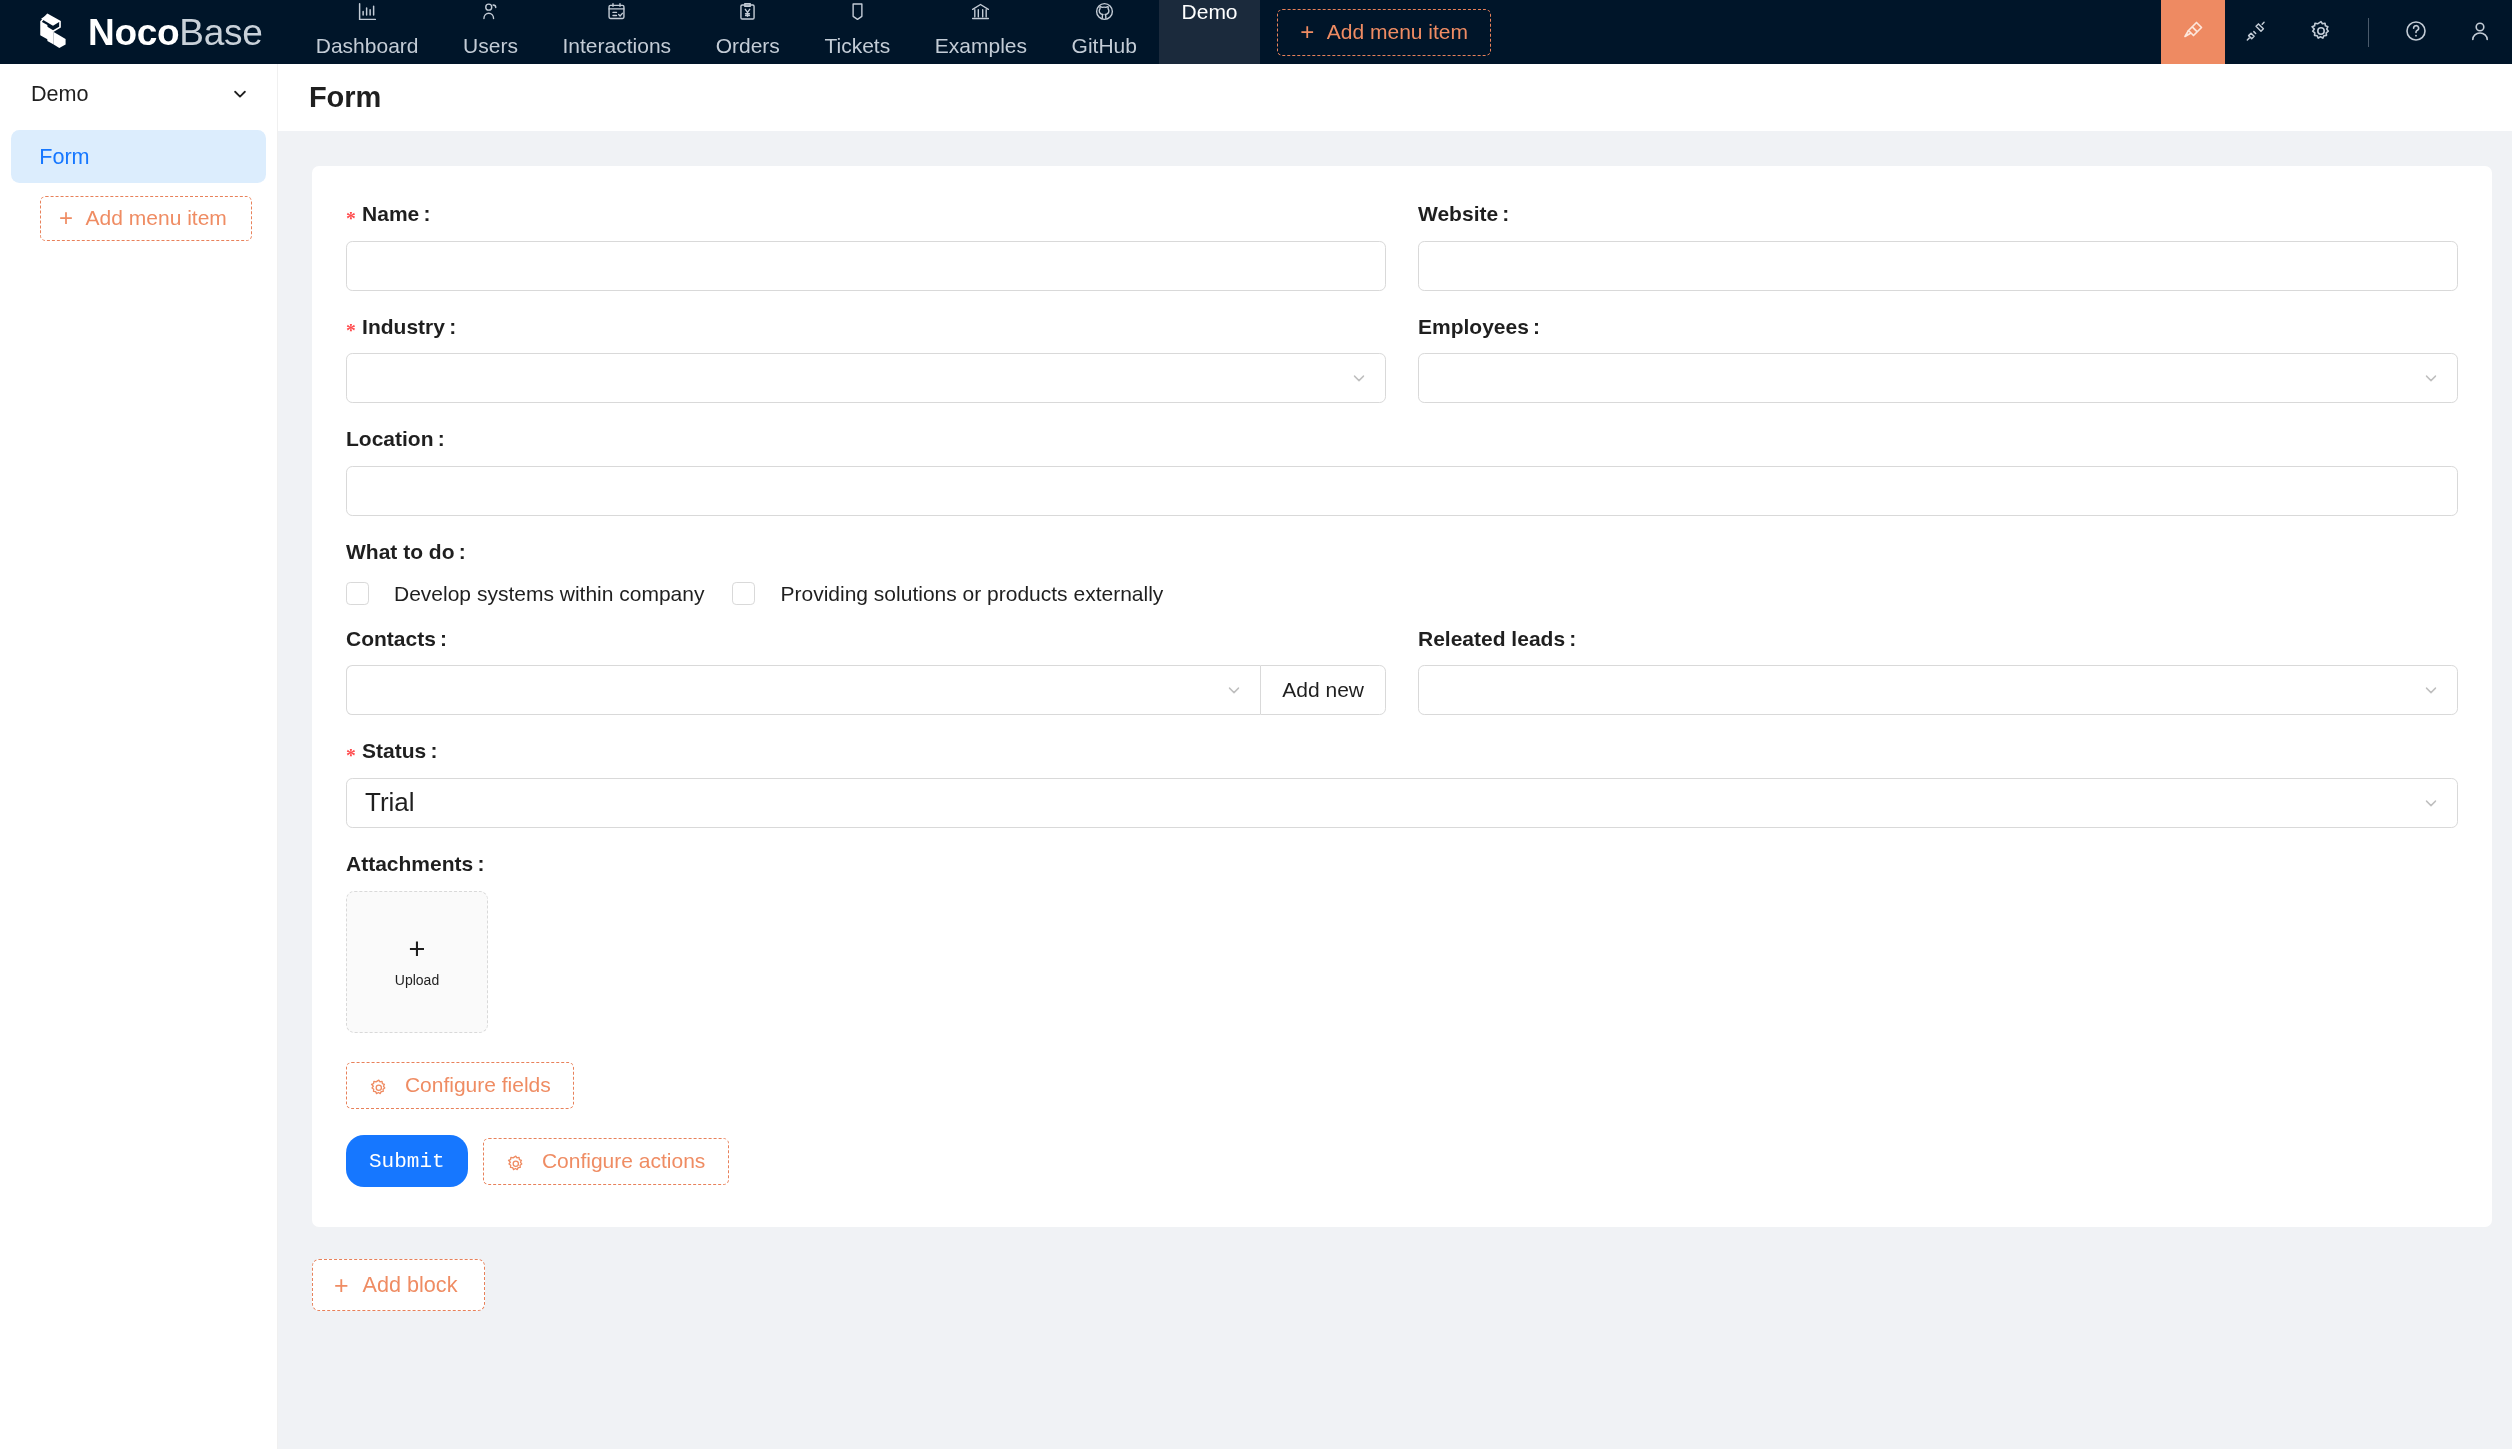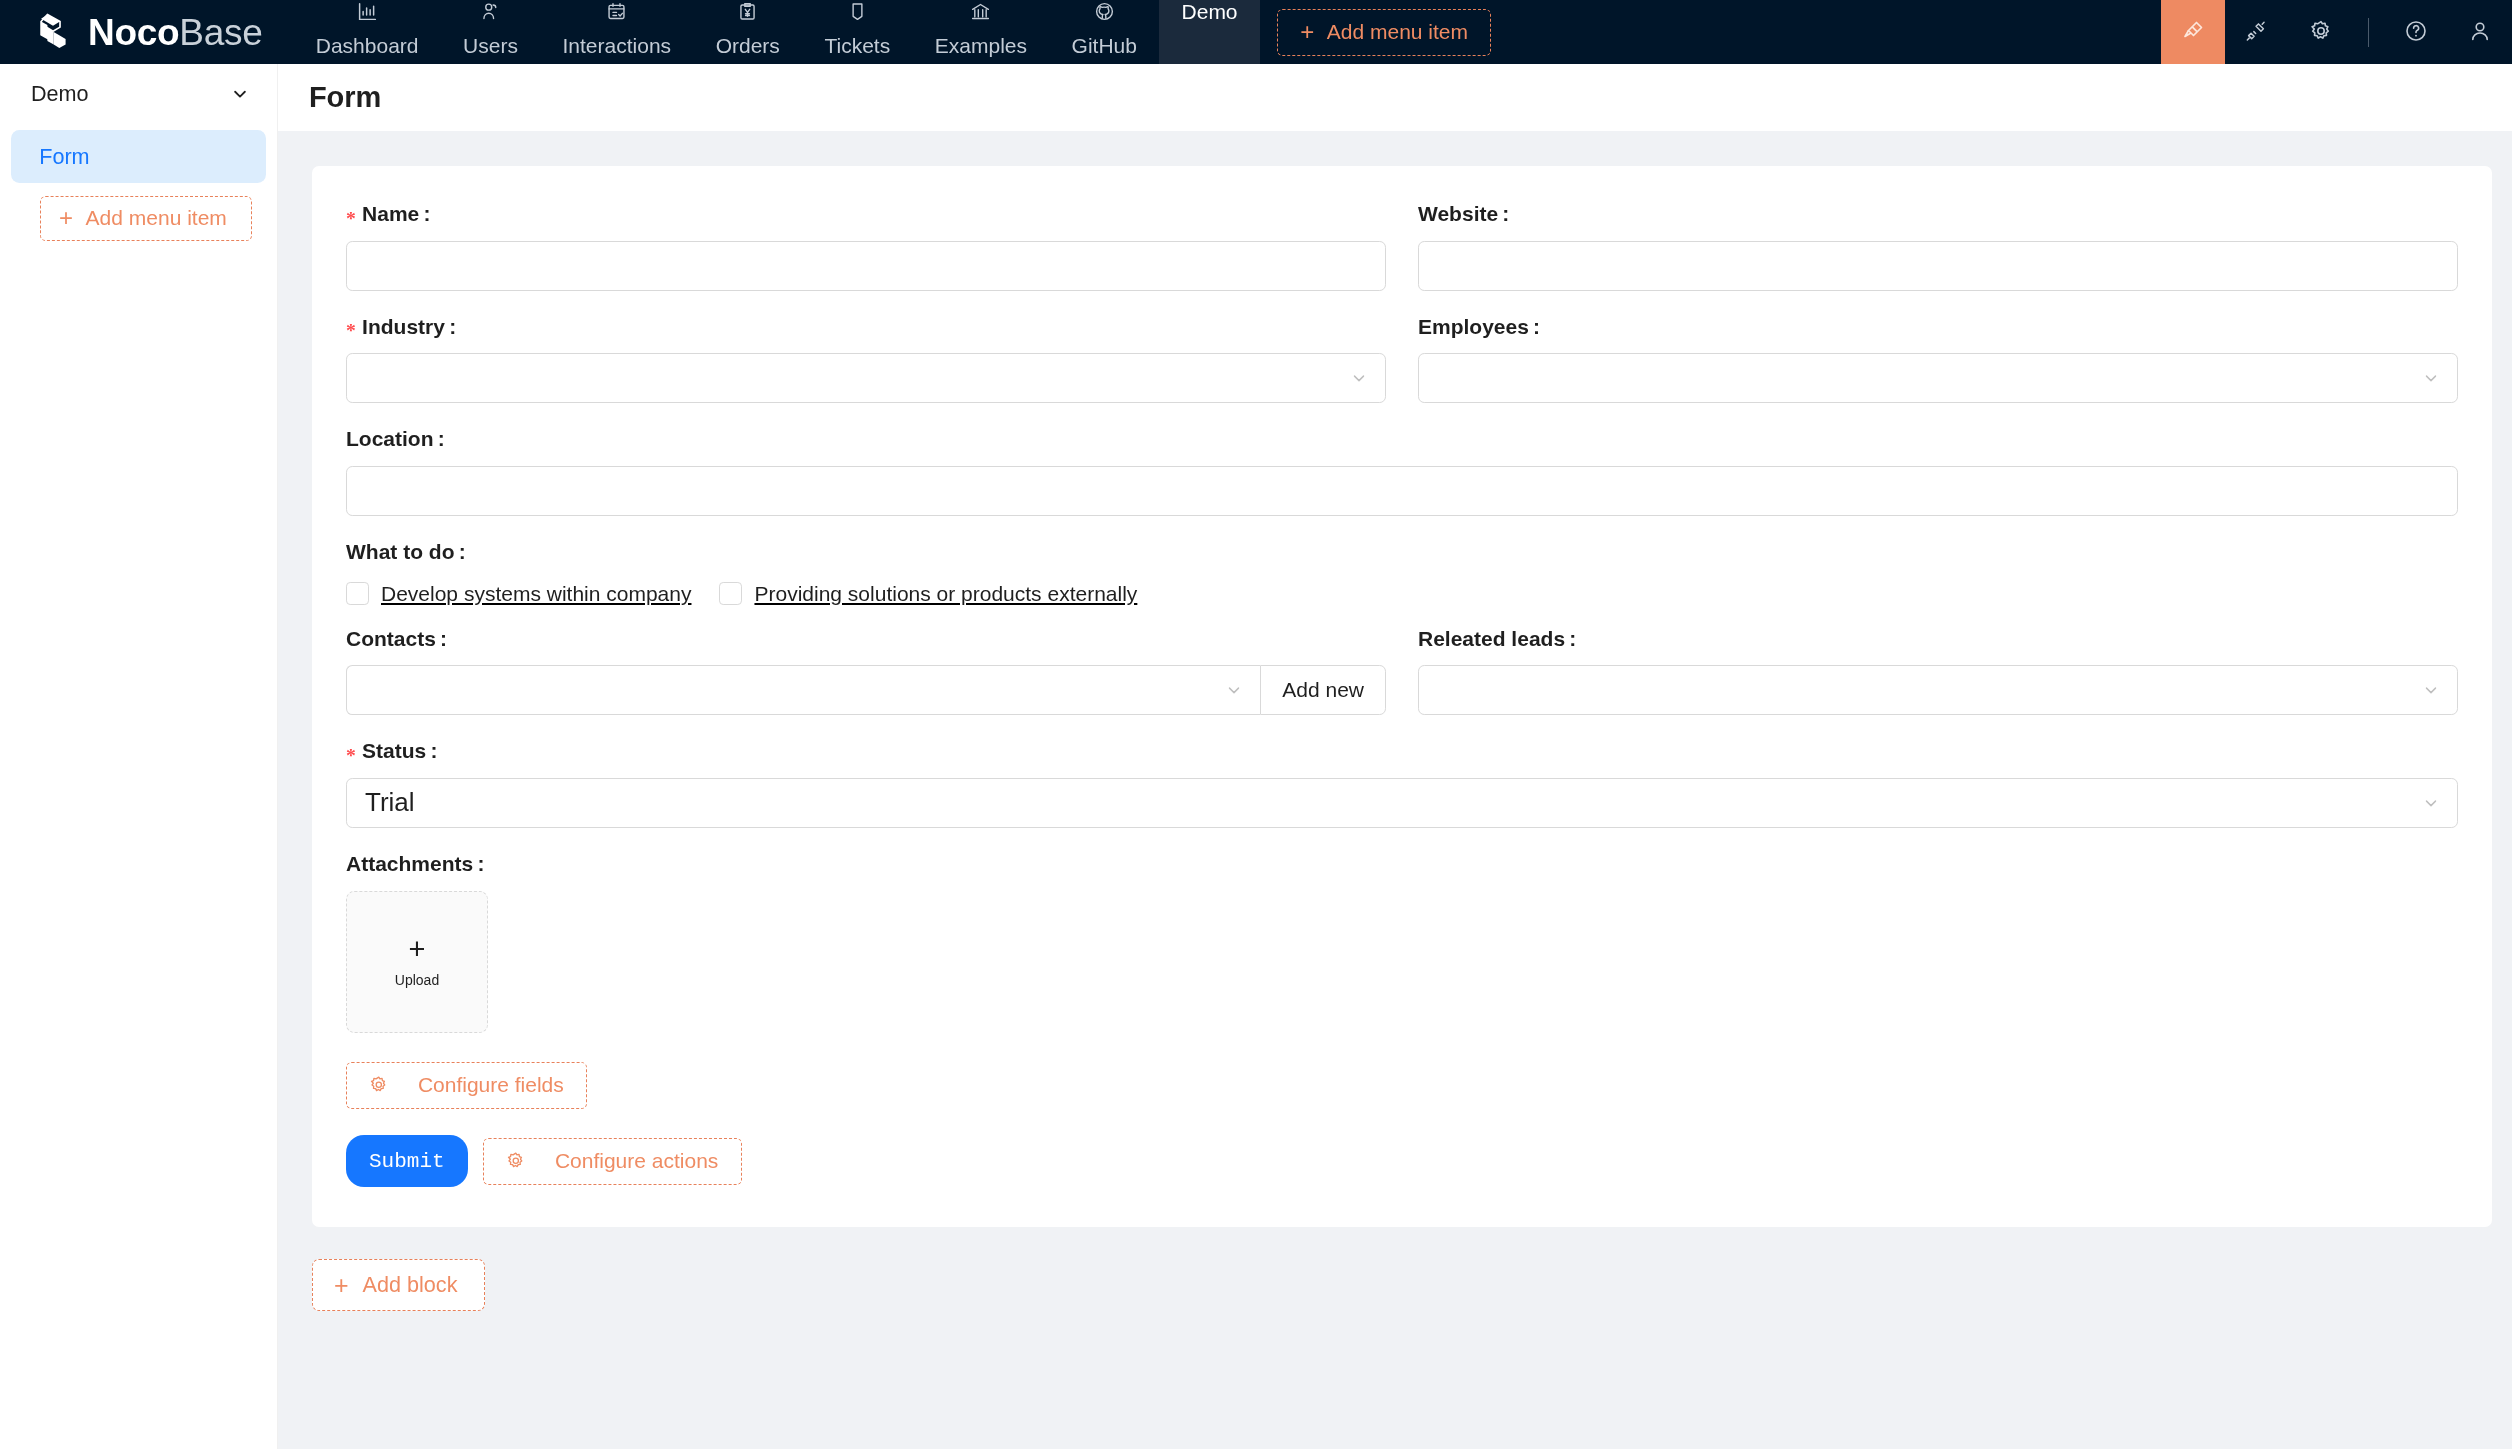--- a/index.html
+++ b/index.html
@@ -219,21 +219,21 @@
     justify-content: space-between;
     padding: 0 17px 0 18px;
     font-size: 26px;
     color: #1f1f1f;
     cursor: pointer;
   }
   .select .selval { color: #1f1f1f; }
   .select .caret { color: #bfbfbf; display: flex; }
 
   .checkrow { display: flex; align-items: center; gap: 0; padding-top: 2.8px; }
-  .checkitem { display: flex; align-items: center; gap: 12px; margin-right: 28px; cursor: pointer; text-decoration: underline; }
+  .checkitem { display: flex; align-items: center; gap: 25px; margin-right: 28px; cursor: pointer; }
   .cbox {
     width: 23px; height: 23px;
     border: 1.4px solid #d9d9d9;
     border-radius: 4.2px;
     background: #fff;
     flex: 0 0 23px;
   }
   .ctext { font-size: 21px; color: #1f1f1f; white-space: nowrap; }
 
   .combo-row { display: flex; width: 100%; border-radius: 19px; }
@@ -263,22 +263,22 @@
     align-items: center;
     justify-content: center;
     gap: 8.4px;
     cursor: pointer;
   }
   .upload-box .uplus { font-size: 29px; line-height: 1; color: #1f1f1f; font-weight: 300; }
   .upload-box .utext { font-size: 14px; color: #1f1f1f; }
 
   .dashed-btn {
     display: inline-flex;
-    align-items: center;
-    gap: 29px;
+    align-items: flex-end;
+    gap: 16px;
     border: 1.4px dashed #e8815a;
     border-radius: 5.6px;
     color: #ef8c63;
     font-size: 21px;
     padding: 10.5px 22.3px;
     background: transparent;
     white-space: nowrap;
     cursor: pointer;
   }
   .dashed-btn .gicon { display: flex; }

